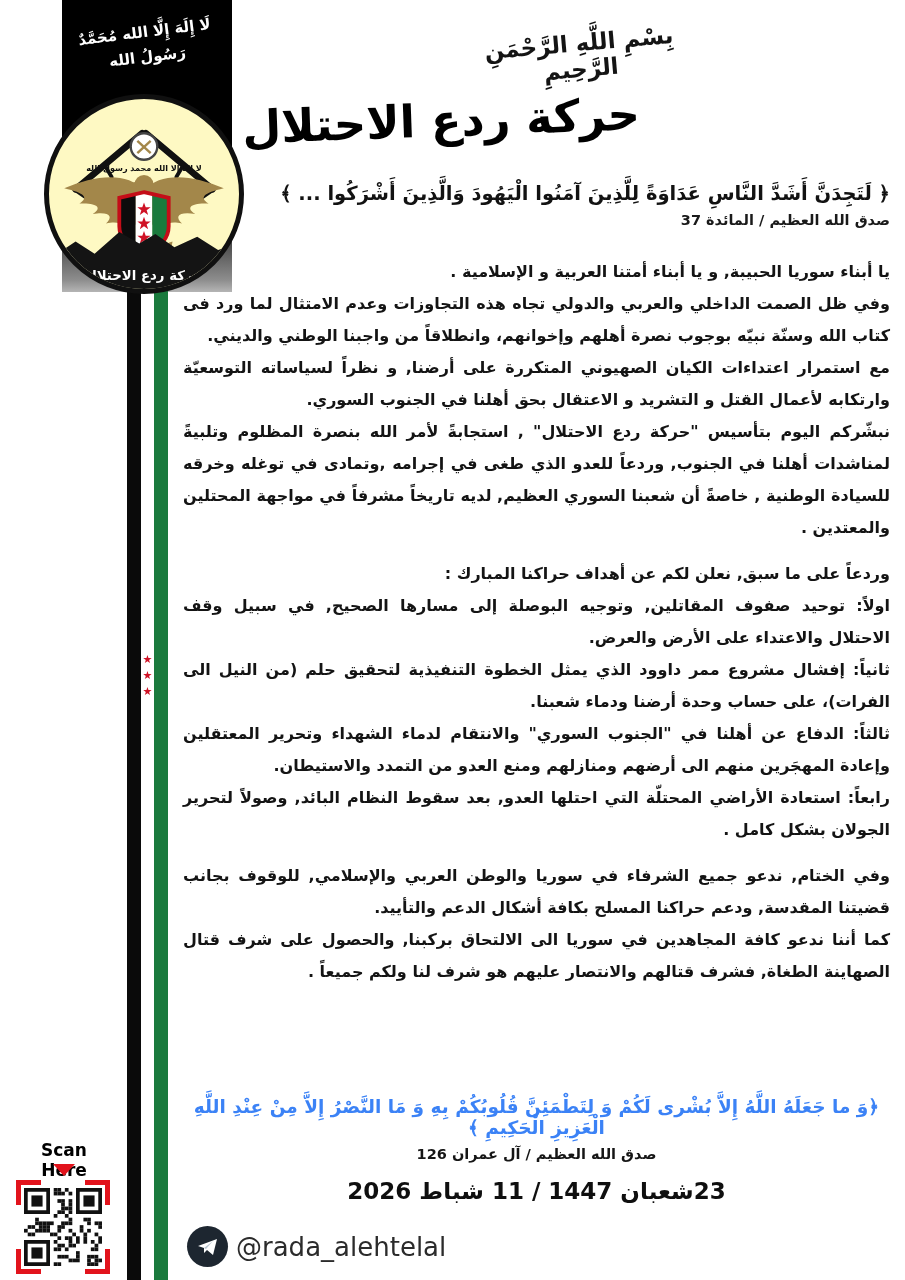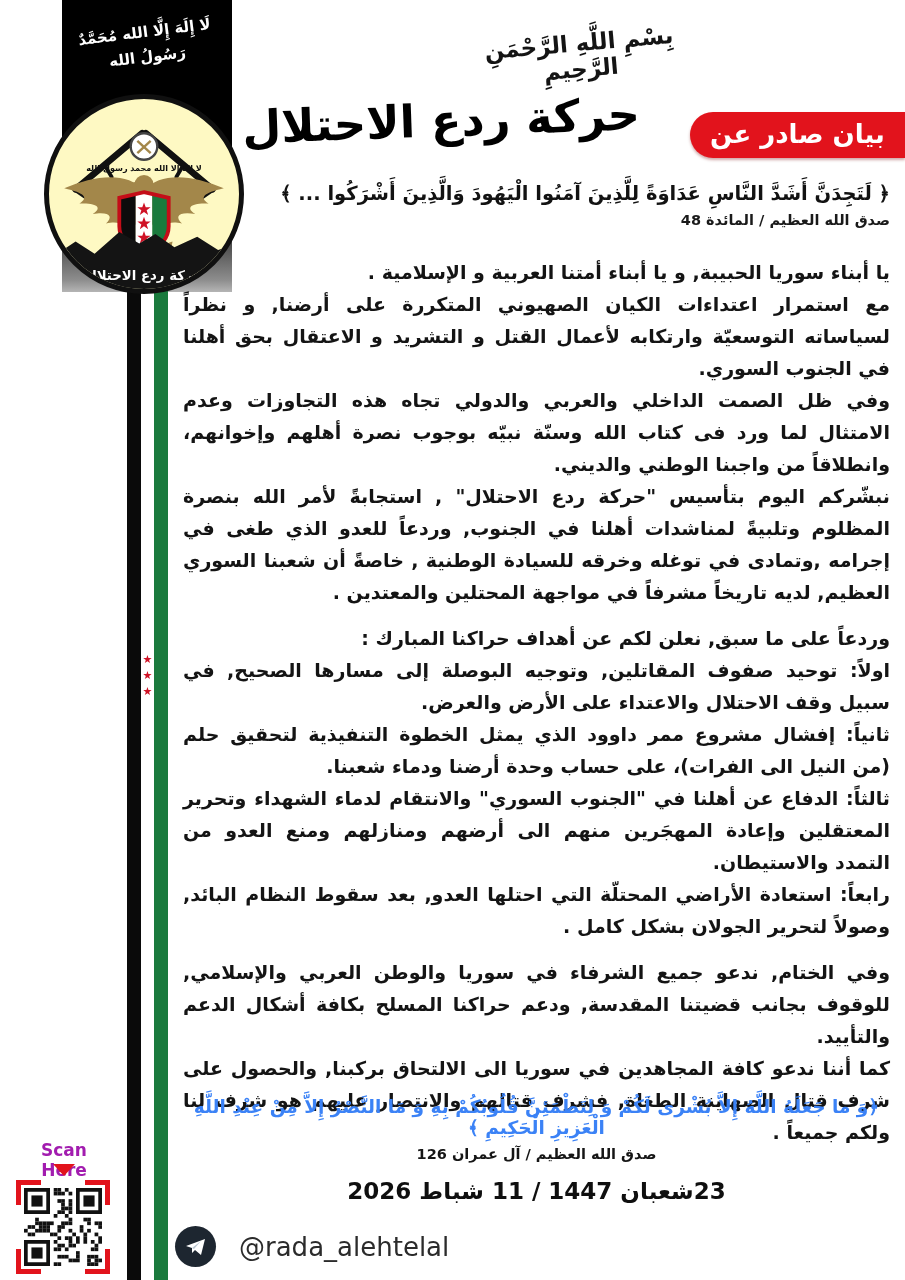--- a/index.html
+++ b/index.html
@@ -38,46 +38,46 @@
   
   .side-stripe{position:absolute;left:127px;top:290px;width:41px;height:990px;display:flex;z-index:2;}
   .side-stripe .b{width:14px;background:#0a0a0a;}
   .side-stripe .w{width:13px;background:#ffffff;}
   .side-stripe .g{width:14px;background:#1a7a3d;}
   .stripe-stars{position:absolute;left:141px;top:652px;width:13px;text-align:center;z-index:4;
     color:#cf1226;font-size:11px;line-height:16px;font-weight:bold;}
 
   
   .body-text{position:absolute;left:183px;top:256px;width:707px;direction:rtl;
-    text-align:justify;font-size:19px;font-weight:bold;line-height:32px;color:#141414;}
+    text-align:justify;font-size:16px;font-weight:bold;line-height:32px;color:#141414;}
   .body-text p{margin:0;}
   .gap-sm{height:14px;}
 
   
   .verse-bottom{position:absolute;left:183px;top:1096px;width:707px;text-align:center;direction:rtl;}
   .verse-bottom .verse-text{font-size:18.5px;font-weight:bold;color:#3b82f6;}
   .verse-bottom .verse-attr{font-size:14.5px;font-weight:bold;margin-top:8px;}
   .date-line{position:absolute;left:183px;top:1178px;width:707px;text-align:center;direction:rtl;
     font-size:23px;font-weight:bold;color:#0f0f0f;letter-spacing:.5px;}
 
   
   .scan-label{position:absolute;left:18px;top:1140px;width:92px;text-align:center;
-    font-size:17px;font-weight:bold;color:#a21caf;font-family:"DejaVu Sans",sans-serif;}
+    font-size:17px;font-weight:bold;color:#000000;font-family:"DejaVu Sans",sans-serif;}
   .scan-arrow{position:absolute;left:53px;top:1164px;width:0;height:0;
     border-left:11px solid transparent;border-right:11px solid transparent;border-top:12px solid #e2131c;}
   .qr-wrap{position:absolute;left:16px;top:1180px;width:94px;height:94px;}
   .qr-corner{position:absolute;width:20px;height:20px;border:0 solid #e2131c;}
   .qr-corner.tl{left:0;top:0;border-left-width:5px;border-top-width:5px;}
   .qr-corner.tr{right:0;top:0;border-right-width:5px;border-top-width:5px;}
   .qr-corner.bl{left:0;bottom:0;border-left-width:5px;border-bottom-width:5px;}
   .qr-corner.br{right:0;bottom:0;border-right-width:5px;border-bottom-width:5px;}
   .qr-svg{position:absolute;left:8px;top:8px;width:78px;height:78px;}
 
   
-  .telegram-row{position:absolute;left:175px;top:1226px;display:flex;align-items:center;gap:23px;}
+  .telegram-row{position:absolute;left:187px;top:1226px;display:flex;align-items:center;gap:8px;}
   .tg-circle{width:41px;height:41px;border-radius:50%;background:#1d2630;display:flex;
     align-items:center;justify-content:center;}
   .tg-handle{font-size:26px;color:#2b2b2b;direction:ltr;font-family:"DejaVu Sans",sans-serif;}
 </style>
 </head>
 <body>
 
 <div class="page">
 
   <div class="flag-banner">
@@ -137,40 +137,37 @@
         <path d="M-5,172 L28,150 L48,163 L74,140 L95,152 L112,142 L132,156 L156,145 L178,159 L205,150 L205,205 L-5,205 Z" fill="#141414"></path>
         <text x="100" y="191" font-size="14" font-weight="bold" text-anchor="middle" fill="#ffffff">حركة ردع الاحتلال</text>
       </g>
     </svg>
   </div>
 
   <div class="bismillah">بِسْمِ اللَّهِ الرَّحْمَنِ الرَّحِيمِ</div>
 
   <div class="title-calligraphy">حركة ردع الاحتلال</div>
 
-  <div class="statement-ribbon">
-    <span>بيان صادر عن</span>
-  </div>
 
   <div class="verse-top">
     <div class="verse-text">﴿ لَتَجِدَنَّ أَشَدَّ النَّاسِ عَدَاوَةً لِلَّذِينَ آمَنُوا الْيَهُودَ وَالَّذِينَ أَشْرَكُوا ... ﴾</div>
-    <div class="verse-attr">صدق الله العظيم / المائدة 48</div>
+    <div class="verse-attr">صدق الله العظيم / المائدة 37</div>
   </div>
 
   <div class="side-stripe">
     <div class="b"></div>
     <div class="w"></div>
     <div class="g"></div>
   </div>
   <div class="stripe-stars">★<br>★<br>★</div>
 
   <div class="body-text">
     <p>يا أبناء سوريا الحبيبة, و يا أبناء أمتنا العربية و الإسلامية .</p>
+    <p>وفي ظل الصمت الداخلي والعربي والدولي تجاه هذه التجاوزات وعدم الامتثال لما ورد فى كتاب الله وسنّة نبيّه بوجوب نصرة أهلهم وإخوانهم، وانطلاقاً من واجبنا الوطني والديني.</p>
     <p>مع استمرار اعتداءات الكيان الصهيوني المتكررة على أرضنا, و نظراً لسياساته التوسعيّة وارتكابه لأعمال القتل و التشريد و الاعتقال بحق أهلنا في الجنوب السوري.</p>
-    <p>وفي ظل الصمت الداخلي والعربي والدولي تجاه هذه التجاوزات وعدم الامتثال لما ورد فى كتاب الله وسنّة نبيّه بوجوب نصرة أهلهم وإخوانهم، وانطلاقاً من واجبنا الوطني والديني.</p>
     <p>نبشّركم اليوم بتأسيس "حركة ردع الاحتلال" , استجابةً لأمر الله بنصرة المظلوم وتلبيةً لمناشدات أهلنا في الجنوب, وردعاً للعدو الذي طغى في إجرامه ,وتمادى في توغله وخرقه للسيادة الوطنية , خاصةً أن شعبنا السوري العظيم, لديه تاريخاً مشرفاً في مواجهة المحتلين والمعتدين .</p>
     <div class="gap-sm"></div>
     <p>وردعاً على ما سبق, نعلن لكم عن أهداف حراكنا المبارك :</p>
     <p>اولاً: توحيد صفوف المقاتلين, وتوجيه البوصلة إلى مسارها الصحيح, في سبيل وقف الاحتلال والاعتداء على الأرض والعرض.</p>
     <p>ثانياً: إفشال مشروع ممر داوود الذي يمثل الخطوة التنفيذية لتحقيق حلم (من النيل الى الفرات)، على حساب وحدة أرضنا ودماء شعبنا.</p>
     <p>ثالثاً: الدفاع عن أهلنا في "الجنوب السوري" والانتقام لدماء الشهداء وتحرير المعتقلين وإعادة المهجَرين منهم الى أرضهم ومنازلهم ومنع العدو من التمدد والاستيطان.</p>
     <p>رابعاً: استعادة الأراضي المحتلّة التي احتلها العدو, بعد سقوط النظام البائد, وصولاً لتحرير الجولان بشكل كامل .</p>
     <div class="gap-sm"></div>
     <p>وفي الختام, ندعو جميع الشرفاء في سوريا والوطن العربي والإسلامي, للوقوف بجانب قضيتنا المقدسة, ودعم حراكنا المسلح بكافة أشكال الدعم والتأييد.</p>
     <p>كما أننا ندعو كافة المجاهدين في سوريا الى الالتحاق بركبنا, والحصول على شرف قتال الصهاينة الطغاة, فشرف قتالهم والانتصار عليهم هو شرف لنا ولكم جميعاً .</p>

